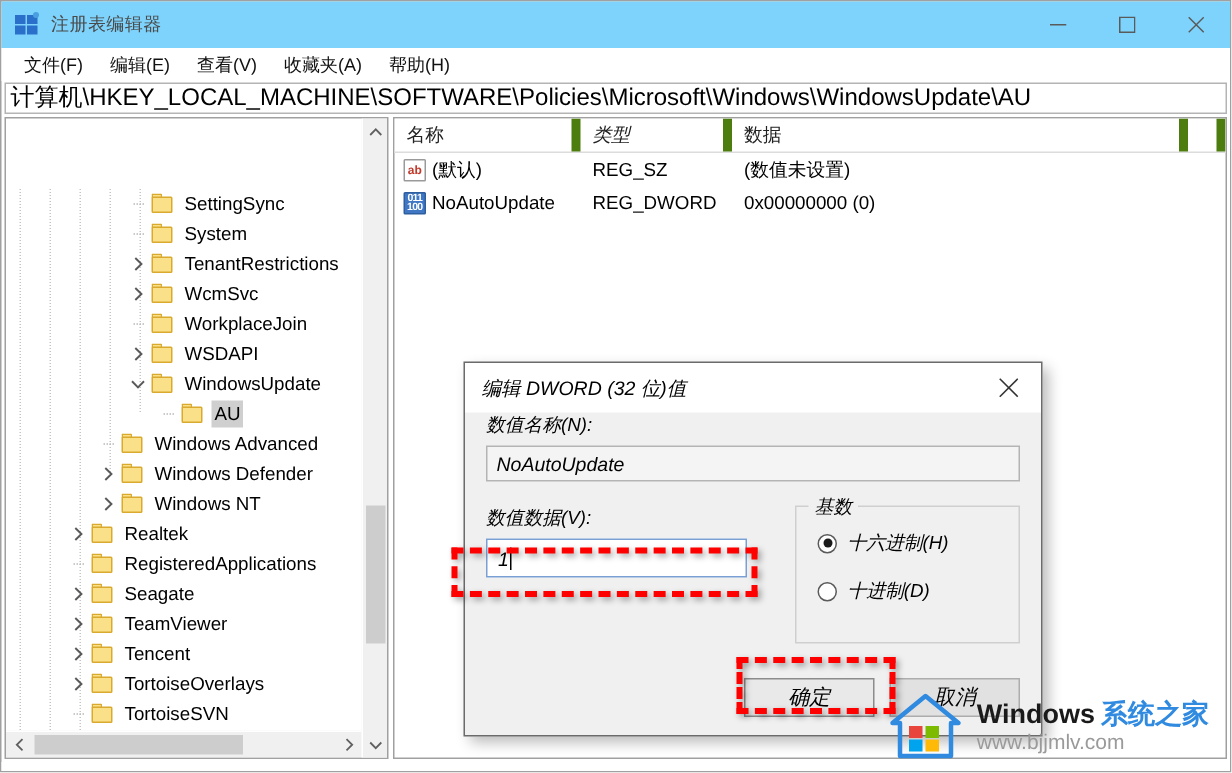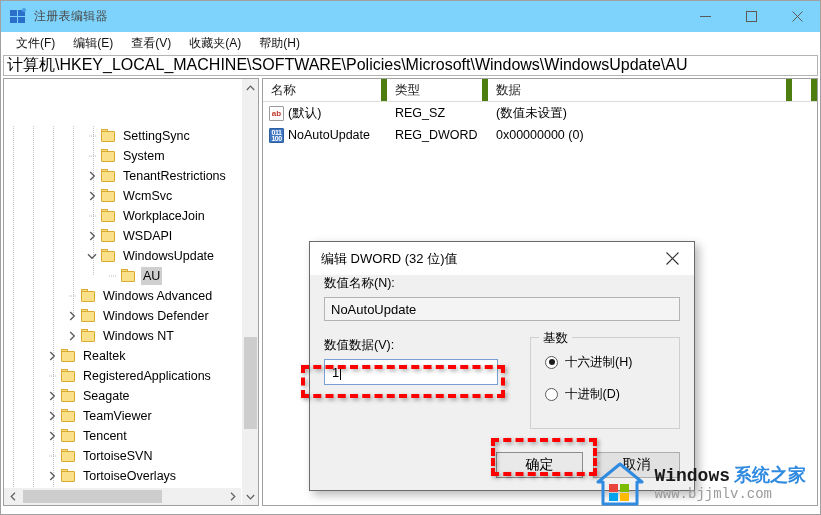--- a/index.html
+++ b/index.html
@@ -266,21 +266,21 @@
   .col-head {
     display: flex; align-items: center;
     padding-left: 8px;
     font-size: 12.5px;
     color: #222;
     border-right: 6px solid #4d7c0f;
     box-sizing: border-box;
     height: 22px;
   }
   .col-name { width: 124px; }
-  .col-type { width: 101px; }
+  .col-type { width: 101px; font-style: italic; }
   .col-data { width: 304px; }
   .col-pad { flex: 1 1 auto; }
 
   .value-row {
     height: 22px;
     display: flex;
     align-items: center;
   }
   .vcell {
     box-sizing: border-box;
@@ -329,20 +329,21 @@
     position: absolute;
     left: 306px; top: 163px;
     width: 386px; height: 250px;
     background: #f0f0f0;
     border: 1px solid #6b6b6b;
     box-sizing: border-box;
     box-shadow: 4px 4px 9px rgba(0,0,0,0.28);
     z-index: 50;
     display: flex;
     flex-direction: column;
+    font-style: italic;
   }
   #dlg-title-bar {
     height: 33px;
     background: #ffffff;
     display: flex;
     align-items: center;
     flex: 0 0 auto;
     position: relative;
   }
   #dlg-title {
@@ -483,21 +484,21 @@
 
   
   #watermark {
     position: absolute;
     right: 14px; bottom: 8px;
     display: flex;
     align-items: center;
     z-index: 70;
   }
   #wm-logo { width: 48px; height: 44px; position: relative; flex: 0 0 auto; }
-  #wm-text { margin-left: 10px; font-family: Liberation Mono, monospace; }
+  #wm-text { margin-left: 10px; }
   #wm-line1 { font-size: 18px; font-weight: bold; color: #1a1a1a; line-height: 20px; }
   #wm-line1 .cn { color: #2f8ae0; margin-left: 4px; }
   #wm-line2 { font-size: 14px; color: #9a9a9a; line-height: 16px; }
 
   
   #status-bar {
     height: 6px;
     flex: 0 0 auto;
     background: #ffffff;
   }
@@ -765,42 +766,42 @@
               </div>
               <div class="folder-ico">
                 <div class="ftab"></div>
                 <div class="fbody"></div>
               </div>
               <div class="tree-label">Tencent</div>
             </div>
             <div class="tree-row">
               <div class="tree-indent" style="width: 40px;"></div>
               <div class="twisty">
+                <svg width="7" height="10" viewBox="0 0 7 10">
+                  <polyline points="1.2,1 5.3,5 1.2,9" fill="none" stroke="currentColor" stroke-width="1.3"></polyline>
+                </svg>
+              </div>
+              <div class="folder-ico">
+                <div class="ftab"></div>
+                <div class="fbody"></div>
+              </div>
+              <div class="tree-label">TortoiseOverlays</div>
+            </div>
+            <div class="tree-row">
+              <div class="tree-indent" style="width: 40px;"></div>
+              <div class="twisty">
                 <svg width="9" height="2" viewBox="0 0 9 2">
                   <line x1="1" y1="1" x2="8" y2="1" stroke="#b9b9b9" stroke-width="1" stroke-dasharray="1 1"></line>
                 </svg>
               </div>
               <div class="folder-ico">
                 <div class="ftab"></div>
                 <div class="fbody"></div>
               </div>
               <div class="tree-label">TortoiseSVN</div>
-            </div>
-            <div class="tree-row">
-              <div class="tree-indent" style="width: 40px;"></div>
-              <div class="twisty">
-                <svg width="7" height="10" viewBox="0 0 7 10">
-                  <polyline points="1.2,1 5.3,5 1.2,9" fill="none" stroke="currentColor" stroke-width="1.3"></polyline>
-                </svg>
-              </div>
-              <div class="folder-ico">
-                <div class="ftab"></div>
-                <div class="fbody"></div>
-              </div>
-              <div class="tree-label">TortoiseOverlays</div>
             </div>
             <div class="tree-row">
               <div class="tree-indent" style="width: 40px;"></div>
               <div class="twisty">
                 <svg width="7" height="10" viewBox="0 0 7 10">
                   <polyline points="1.2,1 5.3,5 1.2,9" fill="none" stroke="currentColor" stroke-width="1.3"></polyline>
                 </svg>
               </div>
               <div class="folder-ico">
                 <div class="ftab"></div>

